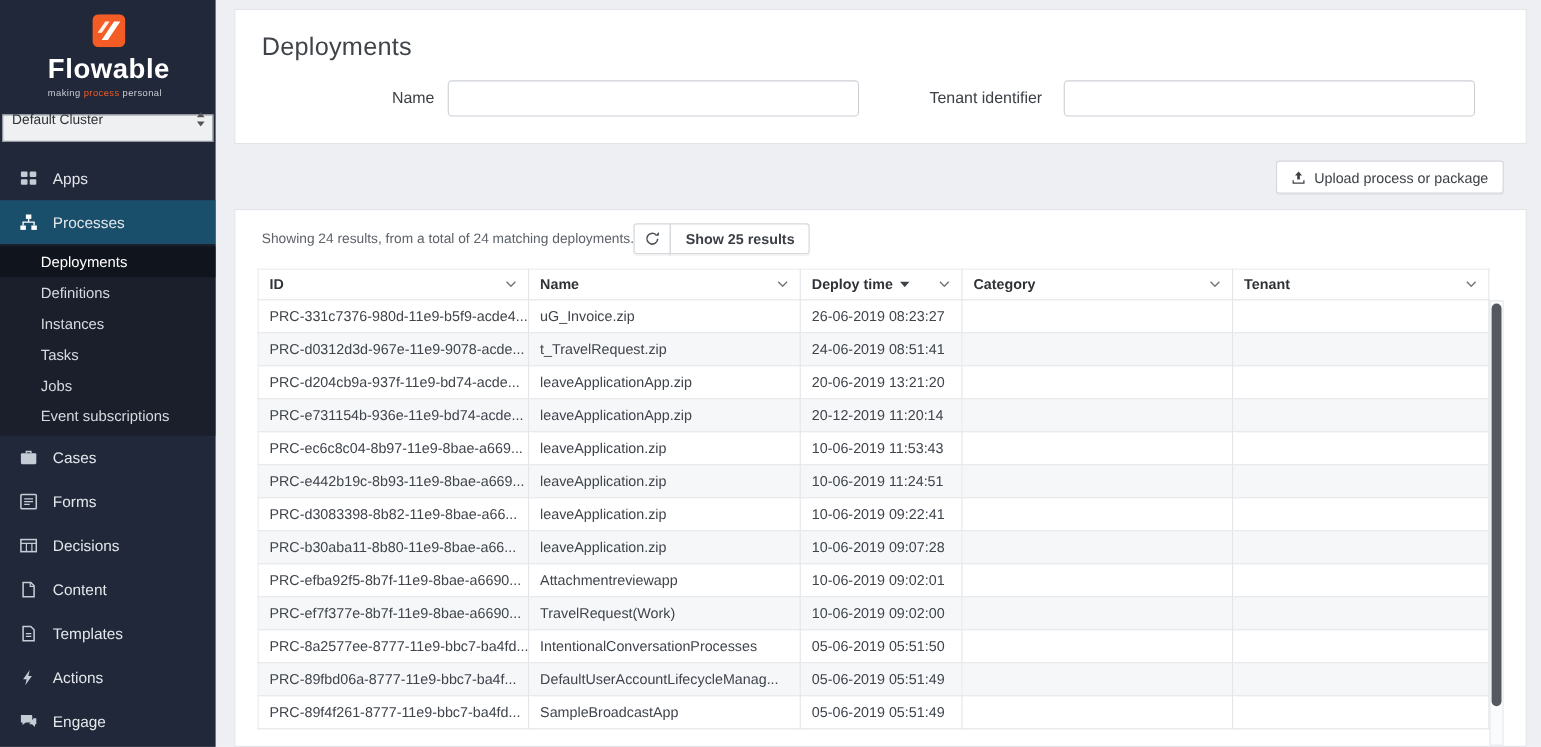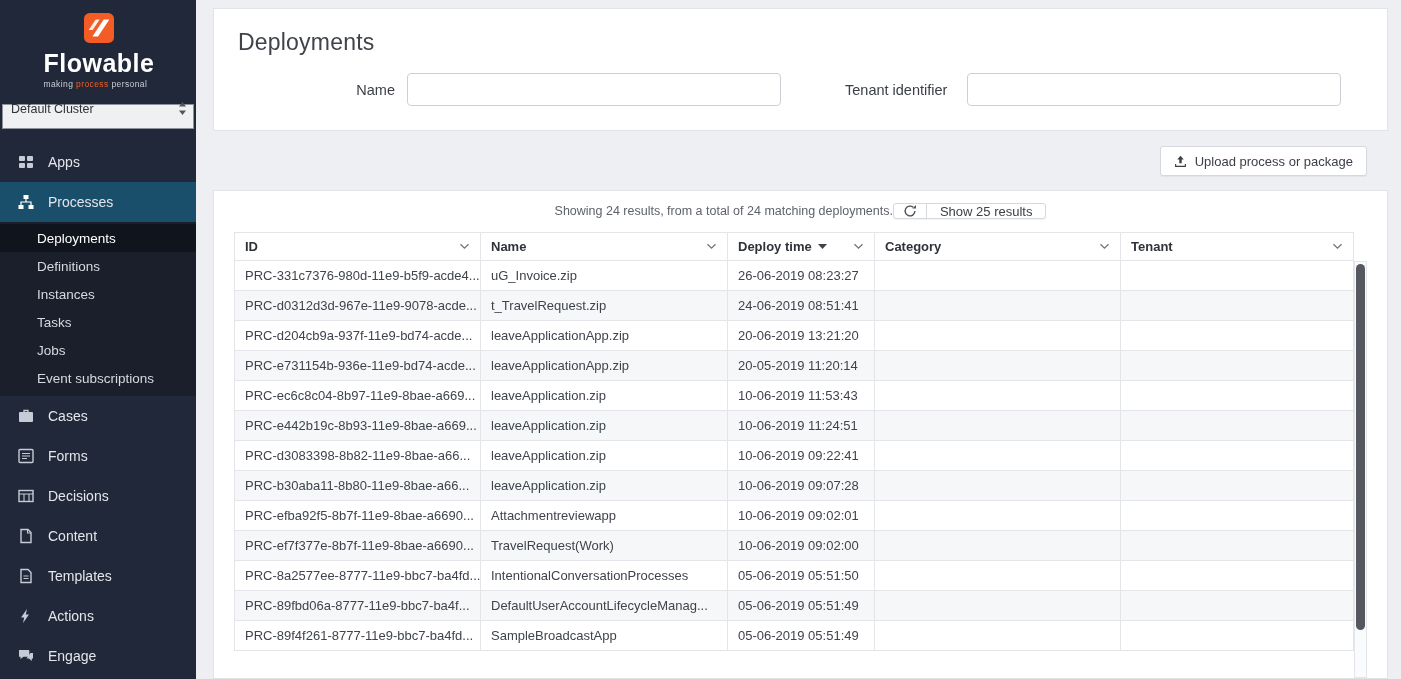--- a/index.html
+++ b/index.html
@@ -63,24 +63,24 @@
   .upload-row { display: flex; justify-content: flex-end; padding: 15px 21px 14px 0; }
 
   .btn {
     display: inline-flex; align-items: center; justify-content: center; gap: 8px;
     background: #fff; border: 1px solid #d5d8dd; border-radius: 3px;
     font-size: 13px; color: #3c4046; padding: 0 13px; height: 30px;
     cursor: pointer; font-family: inherit; box-shadow: 0 1px 1px rgba(0,0,0,.05);
   }
 
   .results-card { flex: 1; display: flex; flex-direction: column; overflow: hidden; }
-  .results-bar { display: flex; justify-content: center; align-items: center; padding: 12px 12px 13px; }
+  .results-bar { display: flex; justify-content: flex-start; align-items: center; padding: 12px 24px 13px; }
   .summary { font-size: 12.5px; color: #5e6369; }
   .btn-group { display: flex; }
-  .btn-group .btn { height: 16px; }
+  .btn-group .btn { height: 28px; font-weight: bold; }
   .btn.icon-btn { padding: 0 9px; border-radius: 3px 0 0 3px; }
   .btn.show-btn { border-radius: 0 3px 3px 0; margin-left: -1px; }
 
   .table-area { position: relative; margin: 0 20px; flex: 1; overflow: hidden; }
   .data-table { width: calc(100% - 13px); border-collapse: collapse; table-layout: fixed; }
   .data-table th, .data-table td {
     border: 1px solid #e3e5e9; padding: 0 10px; text-align: left;
     white-space: nowrap; overflow: hidden; font-size: 13px;
   }
   .data-table th { height: 28px; color: #2f3338; background: #fff; cursor: pointer; }
@@ -356,21 +356,21 @@
             <tr>
               <td>PRC-d204cb9a-937f-11e9-bd74-acde...</td>
               <td>leaveApplicationApp.zip</td>
               <td>20-06-2019 13:21:20</td>
               <td></td>
               <td></td>
             </tr>
             <tr>
               <td>PRC-e731154b-936e-11e9-bd74-acde...</td>
               <td>leaveApplicationApp.zip</td>
-              <td>20-05-2019 11:20:14</td>
+              <td>20-12-2019 11:20:14</td>
               <td></td>
               <td></td>
             </tr>
             <tr>
               <td>PRC-ec6c8c04-8b97-11e9-8bae-a669...</td>
               <td>leaveApplication.zip</td>
               <td>10-06-2019 11:53:43</td>
               <td></td>
               <td></td>
             </tr>

